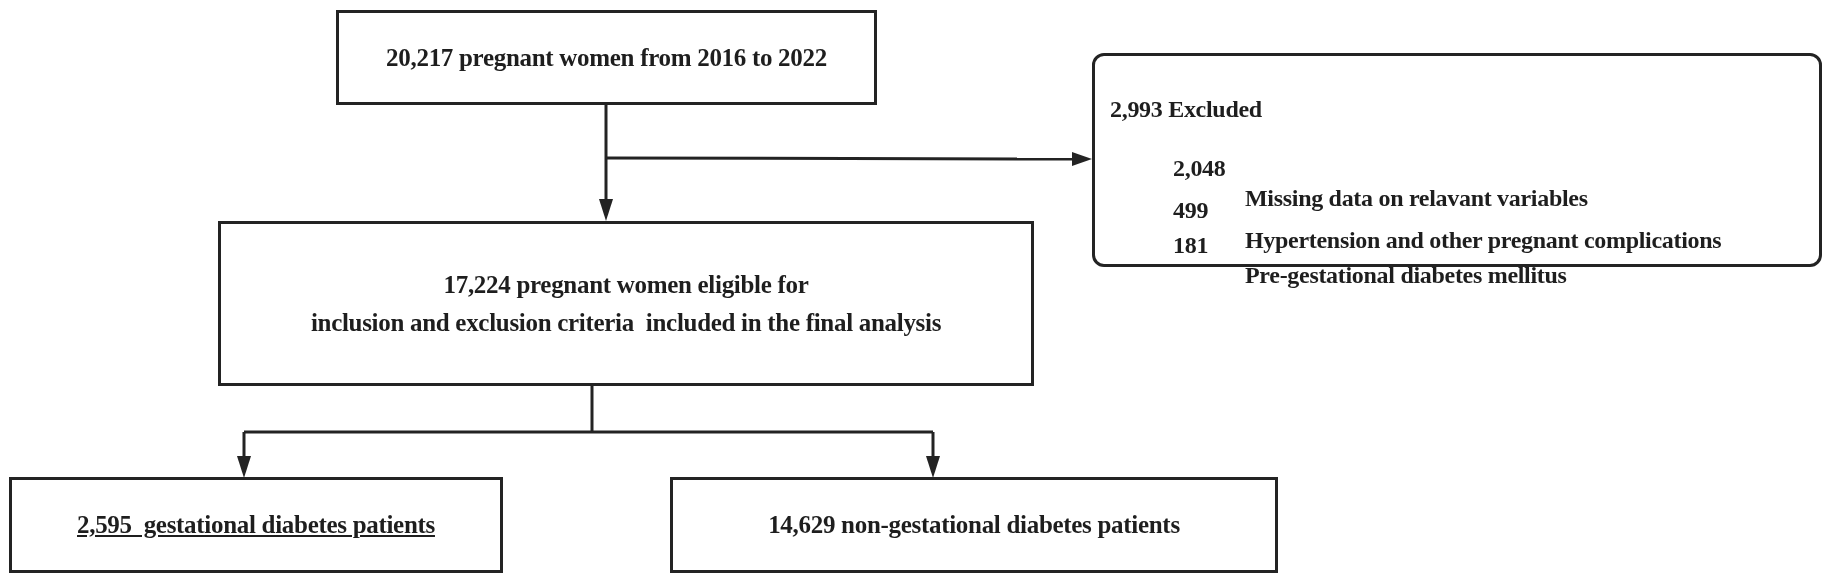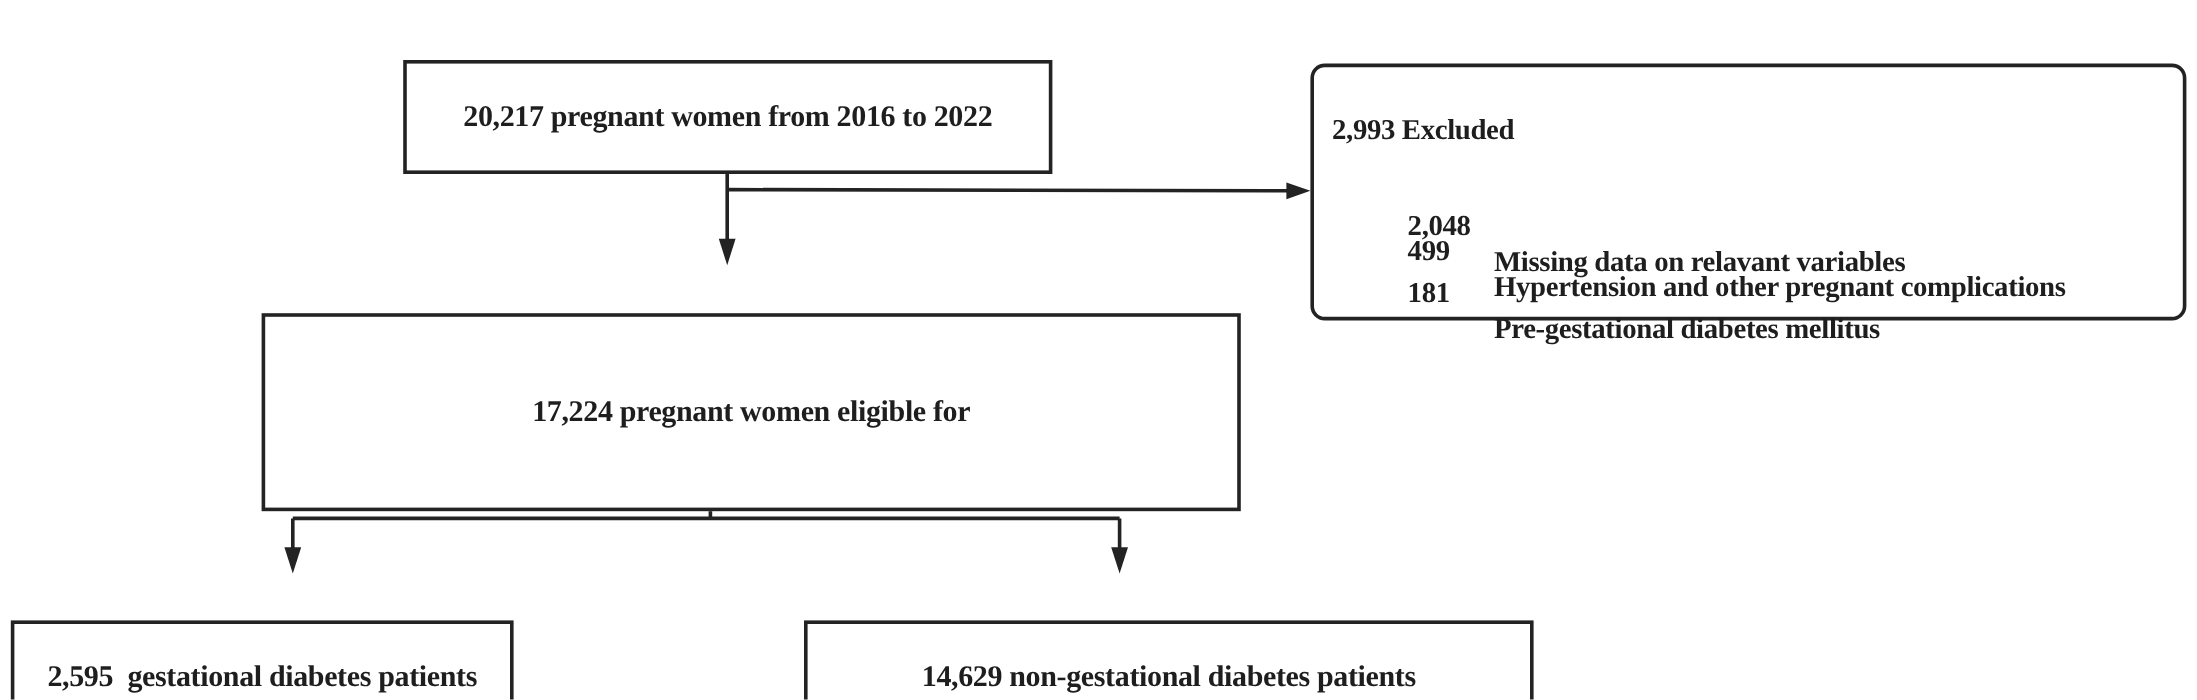--- a/index.html
+++ b/index.html
@@ -23,46 +23,45 @@
       font-weight: bold;
       font-size: 25px;
       letter-spacing: -0.3px;
     }
     .center-text {
       display: flex;
       flex-direction: column;
       align-items: center;
       justify-content: center;
       text-align: center;
-      margin-top: 40px;
     }
     .center-text span { display: block; line-height: 38px; white-space: pre; }
     #box-top { left: 336px; top: 10px; width: 541px; height: 95px; }
     #box-eligible { left: 218px; top: 221px; width: 816px; height: 165px; }
-    #box-gdm { left: 9px; top: 477px; width: 419px; height: 96px; }
+    #box-gdm { left: 9px; top: 477px; width: 494px; height: 96px; text-decoration: underline; }
     #box-nongdm { left: 670px; top: 477px; width: 608px; height: 96px; }
     #box-excluded { left: 1092px; top: 53px; width: 730px; height: 214px; border-radius: 12px; }
     .excl-title {
       position: absolute;
       left: 15px;
       top: 38px;
       font-size: 24px;
       line-height: 30px;
       white-space: pre;
     }
     .excl-row {
       position: absolute;
       left: 78px;
       font-size: 24px;
       line-height: 30px;
       white-space: pre;
     }
     .excl-row .num { position: absolute; left: 0; }
     .excl-row .label { position: absolute; left: 72px; text-align: center; }
-    #excl-row-0 { top: 88px; font-family: Liberation Serif, serif; }
+    #excl-row-0 { top: 67px; font-family: Liberation Serif, serif; }
     #excl-row-1 { top: 109px; }
     #excl-row-2 { top: 144px; }
     svg.connectors {
       position: absolute;
       left: 0; top: 0;
       width: 1831px; height: 583px;
       pointer-events: none;
     }
   </style>
 </head>
@@ -106,20 +105,21 @@
     <span class="label">Hypertension and other pregnant complications</span>
   </div>
   <div class="excl-row" id="excl-row-2">
     <span class="num">181</span>
     <span class="label">Pre-gestational diabetes mellitus</span>
   </div>
 </div>
 
 <div id="box-eligible" class="box center-text">
   <span>17,224 pregnant women eligible for</span>
+  <span>inclusion and exclusion criteria  included in the final analysis</span>
 </div>
 
 <div id="box-gdm" class="box center-text">
   <span>2,595  gestational diabetes patients</span>
 </div>
 
 <div id="box-nongdm" class="box center-text">
   <span>14,629 non-gestational diabetes patients</span>
 </div>
 

